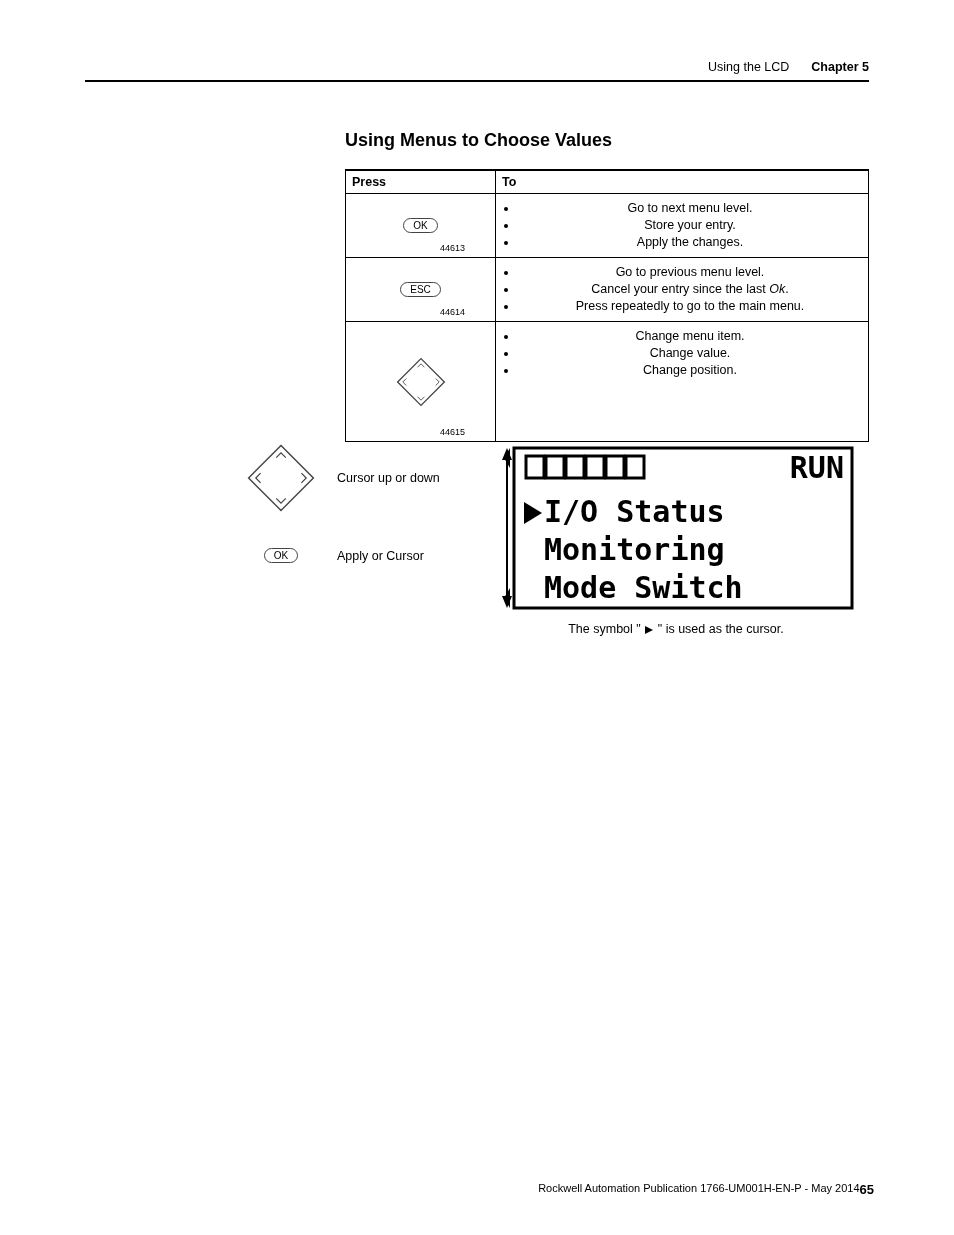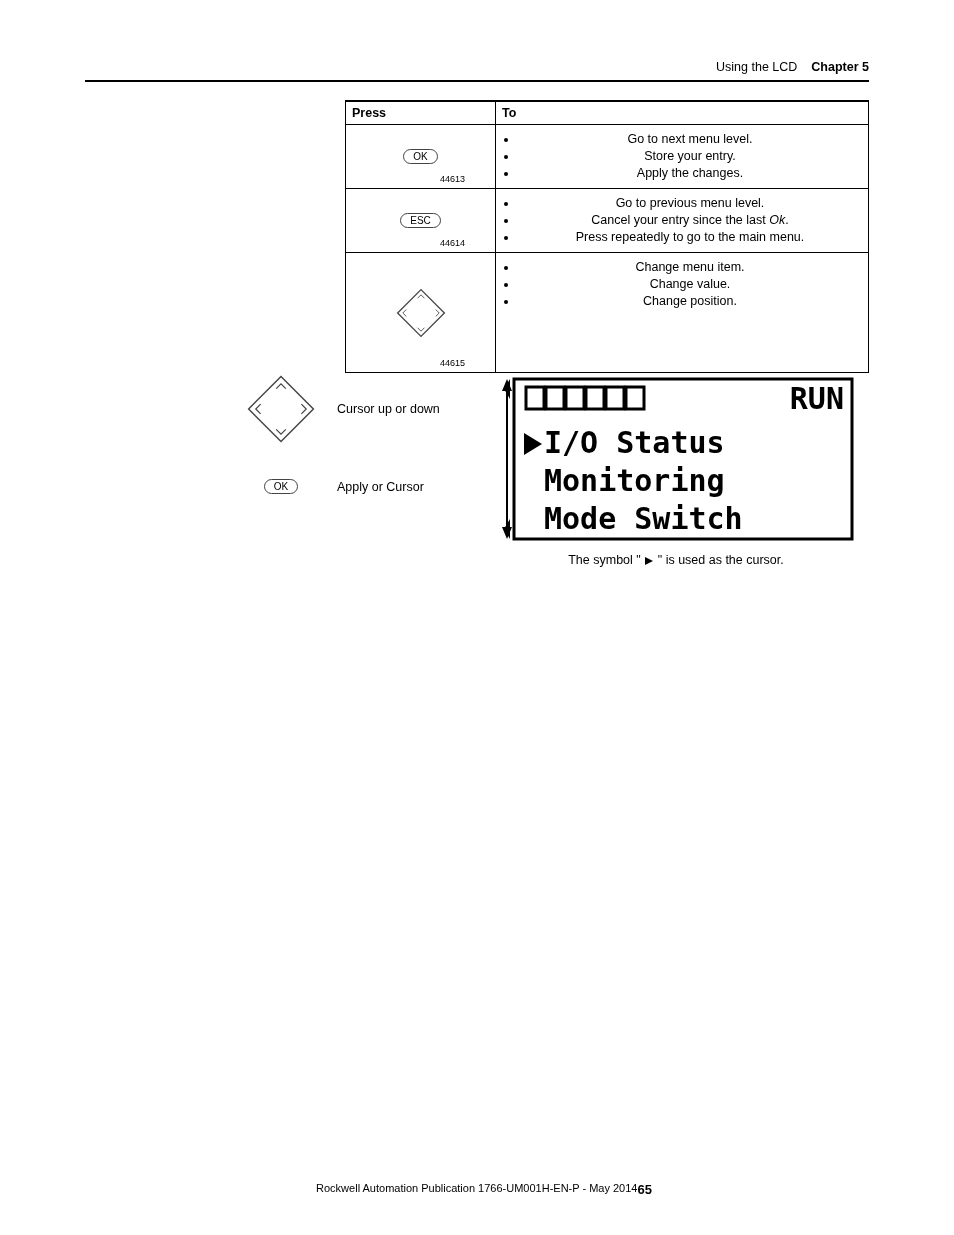--- a/index.html
+++ b/index.html
@@ -18,21 +18,21 @@
     right: 85px;
     top: 60px;
     bottom: 40px;
   }
   .header {
     display: flex;
     justify-content: flex-end;
     align-items: baseline;
     border-bottom: 2px solid #000;
     padding-bottom: 6px;
-    gap: 14px;
+    gap: 22px;
     font-size: 12.5px;
   }
   .header .left  { }
   .header .right { font-weight: bold; }
 
   .body { padding-left: 260px; }
 
   h2.section {
     font-size: 18px;
     font-weight: bold;
@@ -104,36 +104,37 @@
     margin-bottom: 34px;
   }
   .sel-item .lab { font-size: 12.5px; }
   .lcd-wrap { flex:1; display:flex; flex-direction:column; align-items:center;text-align:right; }
   .lcd-wrap svg.screen { width: 100%; max-width: 360px; }
   .caption { font-size: 12.5px; margin-top: 10px; }
 
   .footer {
     position: absolute;
     bottom: 38px;
-    left: 85px; right: 71px;
+    left: 85px; right: 80px;
     font-size: 11px;
-    display: flex; justify-content: center;
+    display: flex; justify-content: flex-end;
   }
   .footer .pg { font-weight: bold; font-size: 13px; }
 </style>
 </head>
 <body>
 
 <div class="page">
   <div class="header">
     <span class="left">Using the LCD</span>
     <span class="right">Chapter 5</span>
   </div>
 
   <div class="body">
+    <h2 class="section">Using Menus to Choose Values</h2>
 
     <table class="grid">
       <thead>
         <tr>
           <th>Press</th>
           <th>To</th>
         </tr>
       </thead>
       <tbody>
 

